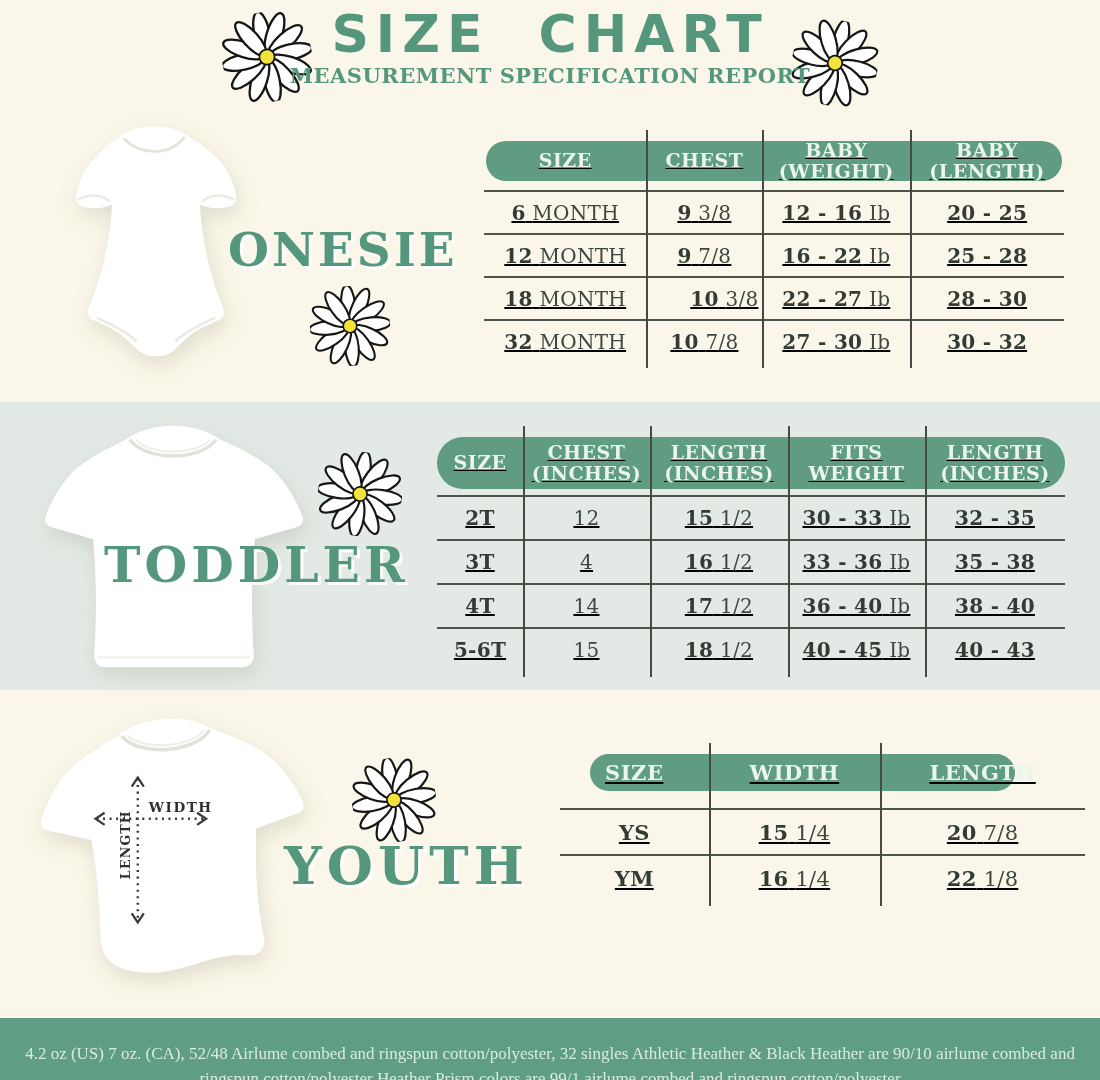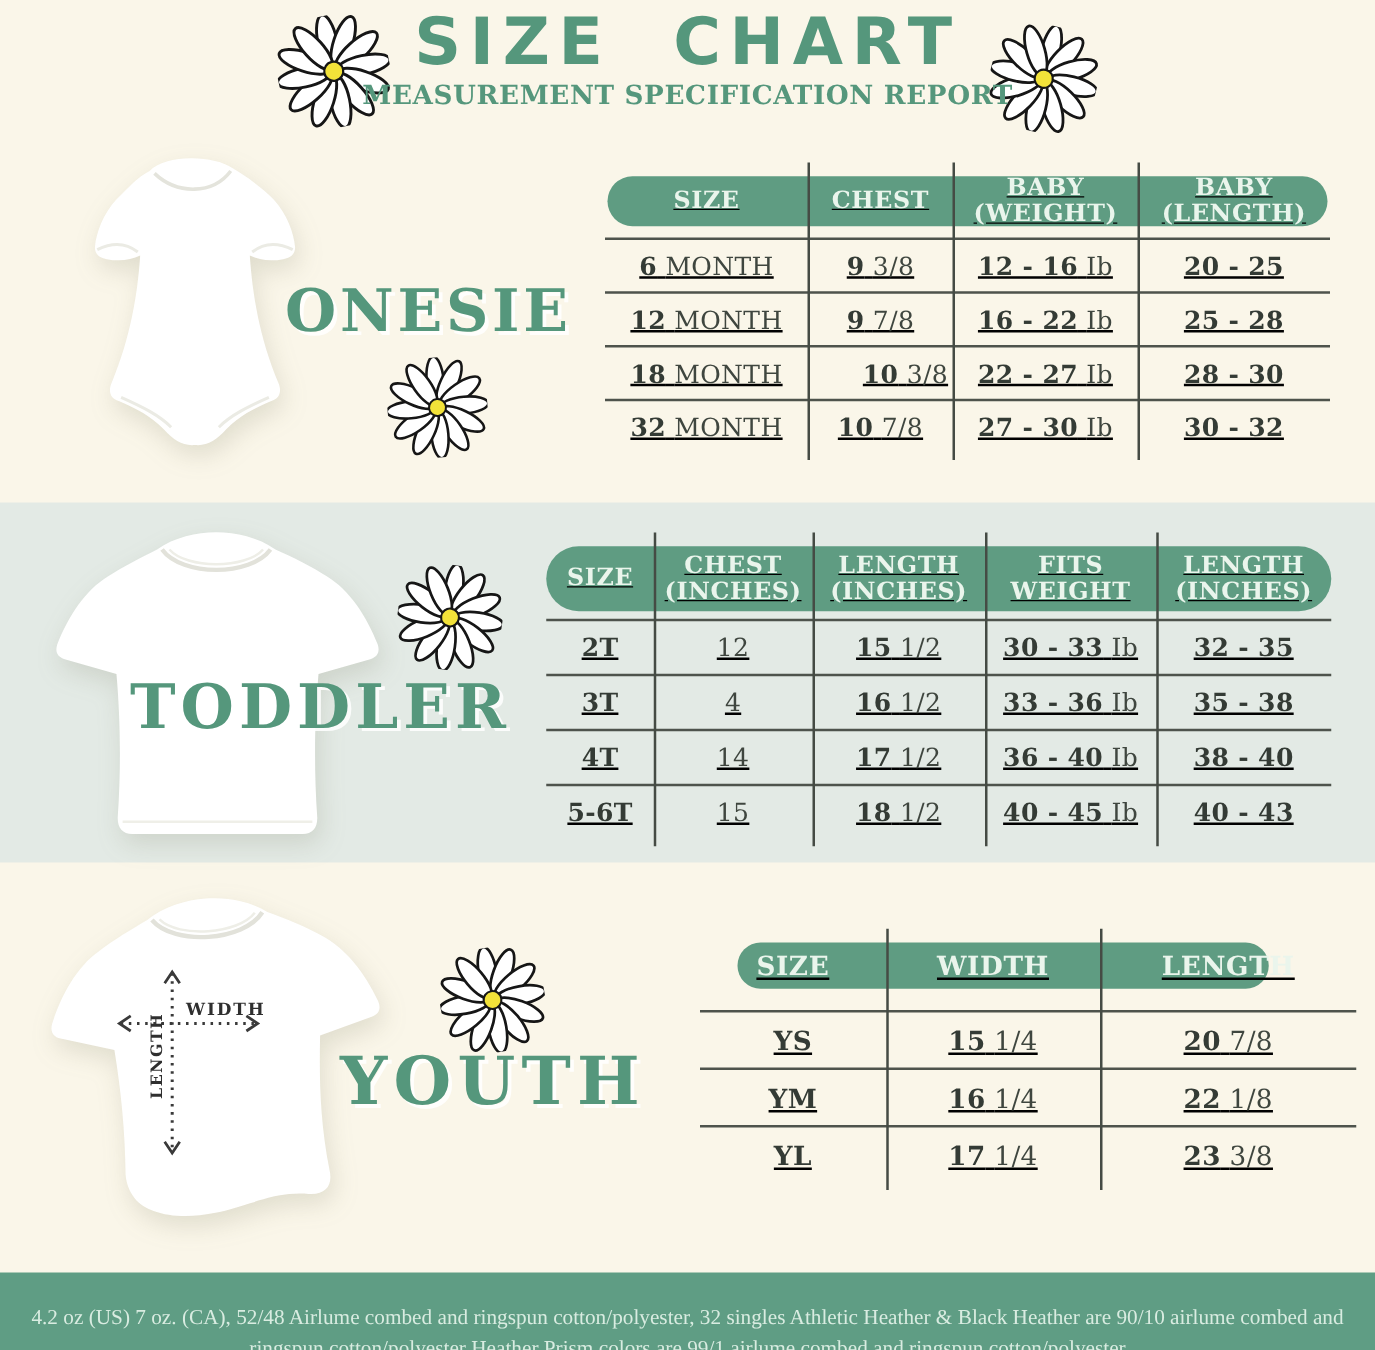--- a/index.html
+++ b/index.html
@@ -40,21 +40,21 @@
   .onesie-svg {left:50px;  top:112px; width:212px; height:286px;}
   .toddler-svg{left:14px;  top:410px; width:318px; height:276px;}
   .youth-svg  {left:8px;   top:700px; width:342px; height:312px;}
   
   .sec-label{
     position:absolute; font-weight:bold; color:var(--green); letter-spacing:3px;
     text-shadow:3px 3px 0 rgba(255,255,255,.85);
   }
   .label-onesie {left:228px; top:222px; font-size:47px;}
   .label-toddler{left:104px; top:536px; font-size:49px; letter-spacing:4px;}
-  .label-youth  {left:272px; top:834px; font-size:53px; letter-spacing:5px;}
+  .label-youth  {left:284px; top:834px; font-size:53px; letter-spacing:5px;}
   
   .size-table{position:absolute;text-decoration:underline;}
   #table-onesie {left:484px; top:141px; width:580px;}
   #table-toddler{left:437px; top:437px; width:628px;}
   #table-youth  {left:560px; top:754px; width:525px;}
   .t-head{position:relative; display:flex; align-items:center;}
   .t-pill{position:absolute; inset:0; background:var(--pill); border-radius:999px;}
   .t-hcell{
     position:relative; text-align:center; color:var(--pill-text); font-weight:bold;
     white-space:pre-line; line-height:1.12; font-size:19px; letter-spacing:0.5px;
@@ -323,25 +323,20 @@
         <div class="t-row">
           <div class="t-cell" style="width: 28.3%;"><span class="cb">YS</span></div>
           <div class="t-cell" style="width: 32.7%;"><span class="cb">15</span> <span class="cr">1/4</span></div>
           <div class="t-cell" style="width: 39%;"><span class="cb">20</span> <span class="cr">7/8</span></div>
         </div>
         <div class="t-row">
           <div class="t-cell" style="width: 28.3%;"><span class="cb">YM</span></div>
           <div class="t-cell" style="width: 32.7%;"><span class="cb">16</span> <span class="cr">1/4</span></div>
           <div class="t-cell" style="width: 39%;"><span class="cb">22</span> <span class="cr">1/8</span></div>
         </div>
-        <div class="t-row">
-          <div class="t-cell" style="width: 28.3%;"><span class="cb">YL</span></div>
-          <div class="t-cell" style="width: 32.7%;"><span class="cb">17</span> <span class="cr">1/4</span></div>
-          <div class="t-cell" style="width: 39%;"><span class="cb">23</span> <span class="cr">3/8</span></div>
-        </div>
       </div>
       <div class="t-vline" style="left: 28.3%;"></div>
       <div class="t-vline" style="left: 61%;"></div>
     </div>
 
   <div class="footer">
     <p>4.2 oz (US) 7 oz. (CA), 52/48 Airlume combed and ringspun cotton/polyester, 32 singles Athletic Heather &amp; Black Heather are 90/10 airlume combed and</p>
     <p>ringspun cotton/polyester Heather Prism colors are 99/1 airlume combed and ringspun cotton/polyester</p>
   </div>
 </div>

